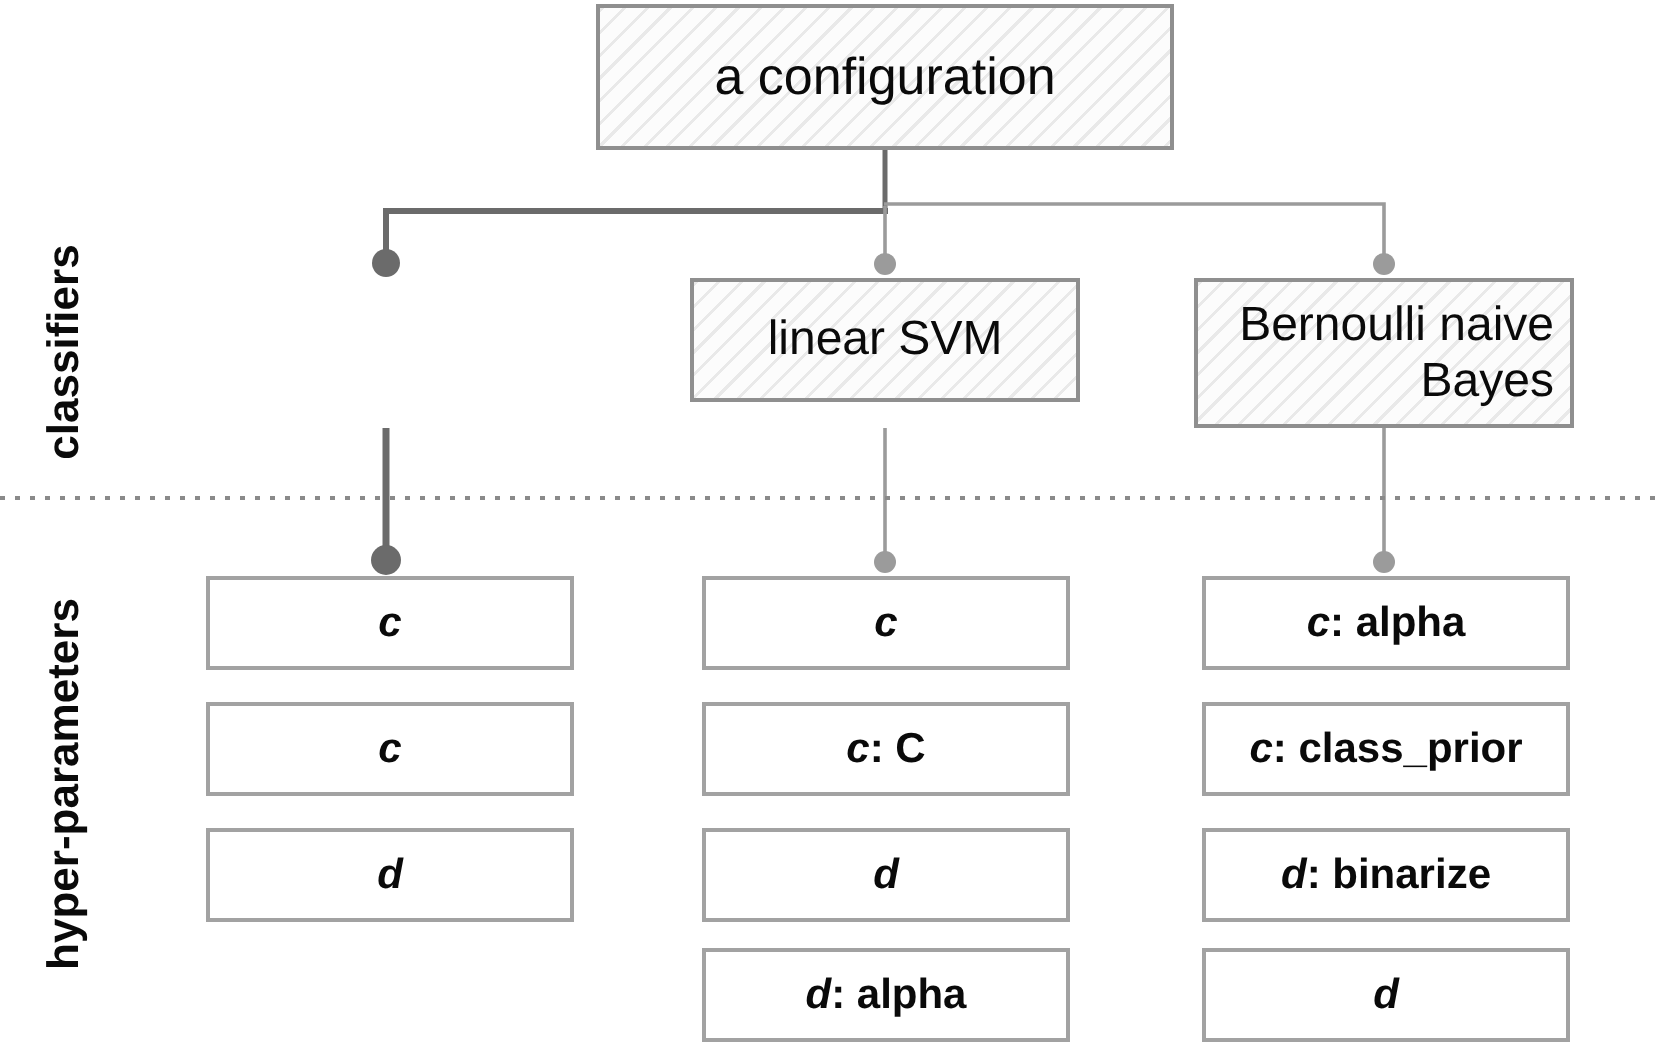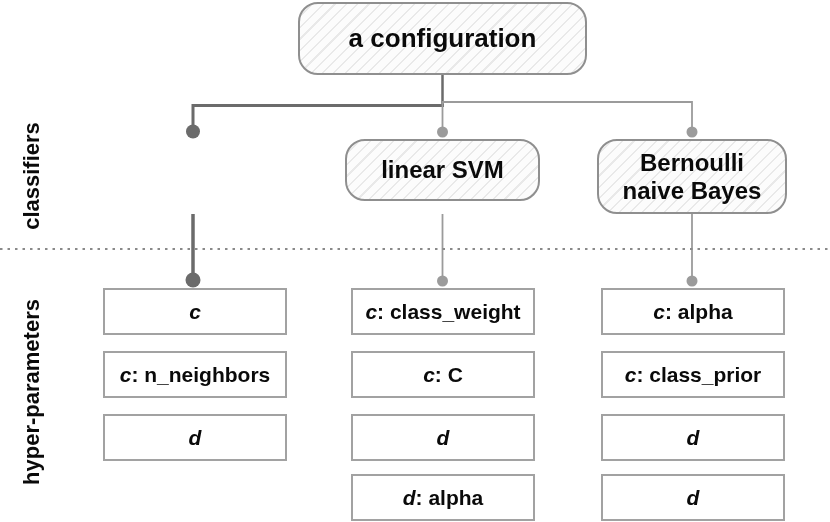--- a/index.html
+++ b/index.html
@@ -19,32 +19,32 @@
     position:relative;width:830px;height:522px;background:#ffffff;overflow:hidden;
   }
   .connectors{position:absolute;left:0;top:0;width:830px;height:522px;}
   .ln-dark{stroke:var(--line-dark);fill:none;}
   .ln-light{stroke:var(--line-light);fill:none;}
   .dot-dark{fill:var(--line-dark);stroke:none;}
   .dot-light{fill:var(--line-light);stroke:none;}
   .sep{stroke:var(--separator);stroke-width:2;stroke-dasharray:2.5 5;fill:none;}
   .box{
     position:absolute;display:flex;align-items:center;justify-content:center;
-    text-align:center;color:var(--text);font-weight:bold;border-radius:20px;
+    text-align:center;color:var(--text);font-weight:normal;
   }
   .hatched{
     background-color:var(--box-fill);
     background-image:repeating-linear-gradient(135deg, var(--hatch) 0px, var(--hatch) 1.5px, transparent 1.5px, transparent 8px);
     border:2px solid var(--box-border);
   }
   .box-root{left:298px;top:2px;width:289px;height:73px;font-size:26px;}
   .box-classifier{font-size:24px;line-height:1.15;padding:0 8px;}
   .box-knn{left:97px;top:139px;width:196px;height:75px;}
   .box-svm{left:345px;top:139px;width:195px;height:62px;}
-  .box-bnb{left:597px;top:139px;width:190px;height:75px;}
+  .box-bnb{left:597px;top:139px;width:190px;height:75px;text-align:right;}
   .param{
     position:absolute;width:184px;height:47px;background:#ffffff;
     border:2px solid var(--param-border);
     display:flex;align-items:center;justify-content:center;
     font-size:21px;font-weight:bold;color:var(--text);white-space:pre;
   }
   .param .pfx{font-style:italic;}
   .col-knn{left:103px;}
   .col-svm{left:351px;}
   .col-bnb{left:601px;}
@@ -92,45 +92,45 @@
 
   <div class="box hatched box-root">a configuration</div>
 
   <div class="box hatched box-classifier box-svm">linear SVM</div>
   <div class="box hatched box-classifier box-bnb">Bernoulli naive Bayes</div>
 
   <div class="param col-knn row-0">
     <span class="pfx">c</span>
   </div>
   <div class="param col-knn row-1">
-    <span class="pfx">c</span><span>: n_neighbors</span>
+    <span class="pfx">c</span>
   </div>
   <div class="param col-knn row-2">
     <span class="pfx">d</span>
   </div>
 
   <div class="param col-svm row-0">
-    <span class="pfx">c</span><span>: class_weight</span>
+    <span class="pfx">c</span>
   </div>
   <div class="param col-svm row-1">
     <span class="pfx">c</span><span>: C</span>
   </div>
   <div class="param col-svm row-2">
     <span class="pfx">d</span>
   </div>
   <div class="param col-svm row-3">
     <span class="pfx">d</span><span>: alpha</span>
   </div>
 
   <div class="param col-bnb row-0">
     <span class="pfx">c</span><span>: alpha</span>
   </div>
   <div class="param col-bnb row-1">
     <span class="pfx">c</span><span>: class_prior</span>
   </div>
   <div class="param col-bnb row-2">
-    <span class="pfx">d</span>
+    <span class="pfx">d</span><span>: binarize</span>
   </div>
   <div class="param col-bnb row-3">
     <span class="pfx">d</span>
   </div>
 
 </div>
 
 </body></html>

